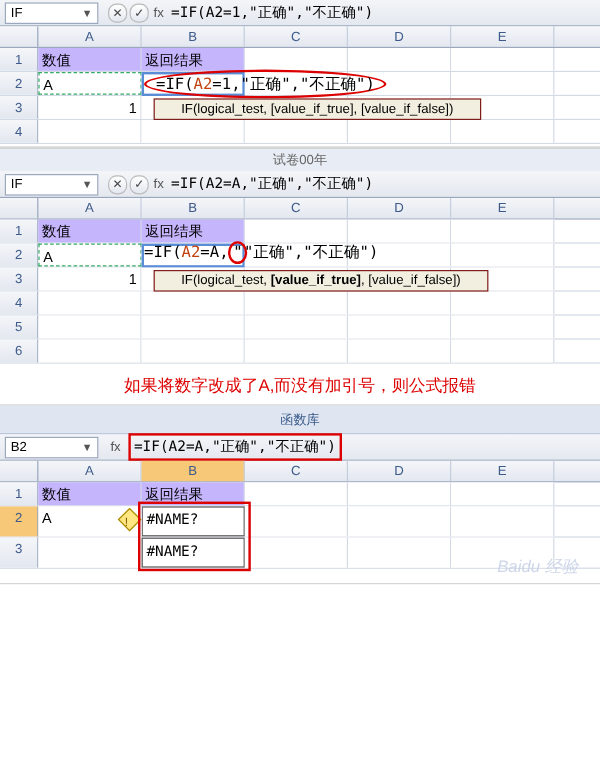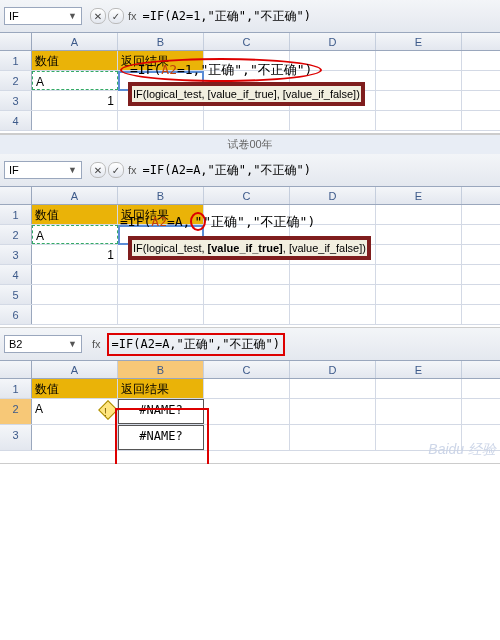--- a/index.html
+++ b/index.html
@@ -1,61 +1,61 @@
 <!DOCTYPE html>
 <html><head>
 <meta charset="utf-8">
 <style>
   * { box-sizing: border-box; margin: 0; padding: 0; }
   body { font-family: Arial, "Microsoft YaHei", sans-serif; font-size: 12px; background: #fff; width: 500px; }
   
   .section { border-bottom: 1px solid #ccc; position: relative; }
   
-  .formula-row { display: flex; align-items: center; height: 22px; background: linear-gradient(#f3f5f8,#e4e8ef); border-bottom: 1px solid #9aa7bd; padding: 16px 4px; }
+  .formula-row { display: flex; align-items: center; height: 22px; background: linear-gradient(#f3f5f8,#e4e8ef); border-bottom: 1px solid #9aa7bd; padding: 0 4px; }
   .name-box { width: 78px; height: 18px; background: #fff; border: 1px solid #9aa7bd; display: flex; align-items: center; padding: 0 4px; font-size: 11px; }
   .name-box-arrow { color: #555; margin-left: auto; font-size: 9px; }
   .fx-group { display: flex; align-items: center; margin-left: 8px; gap: 2px; }
   .fx-btn { width: 16px; height: 16px; display: inline-flex; align-items: center; justify-content: center; font-size: 10px; color: #444; border: 1px solid #bbb; background: linear-gradient(#fff,#e3e7ef); border-radius: 7px; }
   .fx-label { font-size: 11px; color: #555; margin-left: 2px; }
   .formula-text { margin-left: 6px; font-size: 12px; font-family: "SimSun", monospace; }
   .formula-text.boxed-red { border: 2px solid #d00; padding: 1px 3px; }
   
   .col-headers { display: flex; height: 18px; background: linear-gradient(#f4f6f9,#e3e7ef); border-bottom: 1px solid #9aa7bd; }
   .corner { width: 32px; border-right: 1px solid #9aa7bd; }
   .col-h { flex: 0 0 86px; text-align: center; font-size: 11px; color: #3d5a8a; border-right: 1px solid #c5cedd; line-height: 18px; }
   .col-h.sel { background: #f7c877; }
   
   .grid-row { display: flex; height: 20px; border-bottom: 1px solid #d3d9e5; }
   .row-h { width: 32px; background: linear-gradient(#f4f6f9,#e3e7ef); border-right: 1px solid #9aa7bd; text-align: center; font-size: 11px; color: #3d5a8a; line-height: 20px; }
   .row-h.sel { background: #f7c877; }
   .cell { flex: 0 0 86px; border-right: 1px solid #d3d9e5; padding: 0 3px; line-height: 20px; background: #fff; font-size: 12px; overflow: visible; white-space: nowrap; }
-  .cell.hdr { background: #eab308; font-weight: normal; }
+  .cell.hdr { background: #c4b5fd; font-weight: normal; }
   .cell.right { text-align: right; }
   .cell.edit { border: 2px solid #5b8dd6; line-height: 16px; height: 20px; }
   .cell.sel-orange { border: 2px solid #d89a2e; }
-  .cell.err { text-align: center; border: 1px solid #555; font-family: monospace; }
+  .cell.err { text-align: left; border: 1px solid #555; font-family: monospace; }
   
   .formula-overlay { position: absolute; font-family: "SimSun", monospace; font-size: 13px; z-index: 5; }
   .red-oval { border: 2px solid #d00; border-radius: 50%/50%; padding: 1px 8px; display: inline-block; }
   .red-circle-sm { border: 2px solid #d00; border-radius: 50%; padding: 0 2px; display: inline-block; }
   .blue-ref { color: #c2410c; }
   
-  .tooltip { position: absolute; background: #f2efe0; border: 4px solid #7f1d1d; padding: 2px 1px; font-size: 11px; z-index: 6; white-space: nowrap; }
+  .tooltip { position: absolute; background: #f2efe0; border: 1px solid #7f1d1d; padding: 2px 22px; font-size: 11px; z-index: 6; white-space: nowrap; }
   .tooltip b { font-weight: bold; }
   
   .annotation { color: #d00; font-size: 14px; text-align: center; padding: 10px 0 4px; font-family: "SimSun", sans-serif; }
   
   .tab-strip { background: #e8edf5; padding: 2px 0; text-align: center; font-size: 11px; color: #666; border-top: 1px solid #ccc; }
   
   .red-box-group { position: absolute; border: 2px solid #d00; z-index: 3; }
   
   .err-diamond { display: inline-block; width: 14px; height: 14px; transform: rotate(45deg); border: 1px solid #a88a00; background: #ffe680; }
   .err-diamond::after { content: "!"; position: absolute; transform: rotate(-45deg); left: 5px; top: 0; font-size: 10px; color: #7a5c00; }
   
-  .watermark { position: absolute; right: 4px; bottom: 4px; color: rgba(200,210,230,0.9); font-size: 14px; font-style: italic; }
+  .watermark { position: absolute; right: 18px; bottom: 4px; color: rgba(200,210,230,0.9); font-size: 14px; font-style: italic; }
 </style>
 </head>
 <body>
 
 <div class="section" style="padding-bottom:2px;">
   <div class="formula-row">
     <div class="name-box">
       <span>IF</span>
       <span class="name-box-arrow">▼</span>
     </div>
@@ -192,23 +192,25 @@
       <div class="cell"></div>
   </div>
 
   <div class="formula-overlay" style="left:120px; top:58px;">
     =IF(<span class="blue-ref">A2</span>=A,<span class="red-circle-sm">"</span><span style="margin-left:-3px;">"正确","不正确")</span>
   </div>
   <div class="tooltip" style="left:128px; top:82px;">
     <span>IF(logical_test, </span><b>[value_if_true]</b><span>, [value_if_false])</span>
   </div>
 
+  <div class="annotation">如果将数字改成了A,而没有加引号，则公式报错</div>
 </div>
 
 <div class="section" style="position:relative; padding-bottom:12px;">
+  <div style="background:#dfe6f2; text-align:center; font-size:11px; padding:4px 0; color:#3a5a8a; border-bottom:1px solid #b5c1d7;">函数库</div>
 
   <div class="formula-row">
     <div class="name-box">
       <span>B2</span>
       <span class="name-box-arrow">▼</span>
     </div>
     <div class="fx-group">
       <span class="fx-label">fx</span>
     </div>
     <span class="formula-text boxed-red">=IF(A2=A,"正确","不正确")</span>

